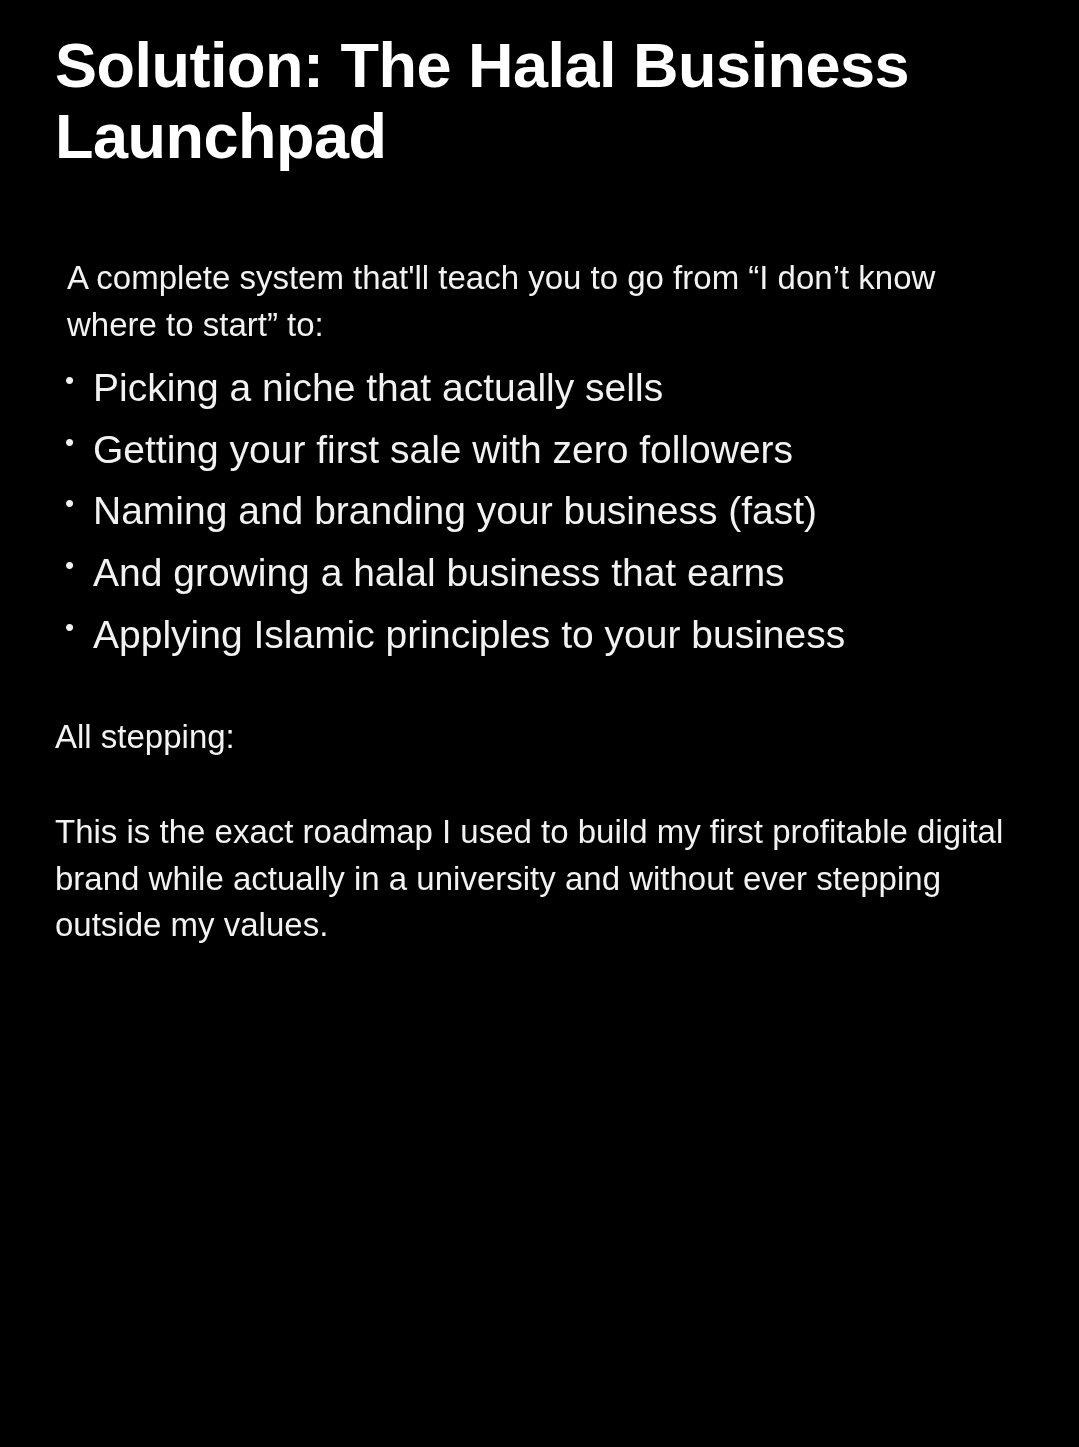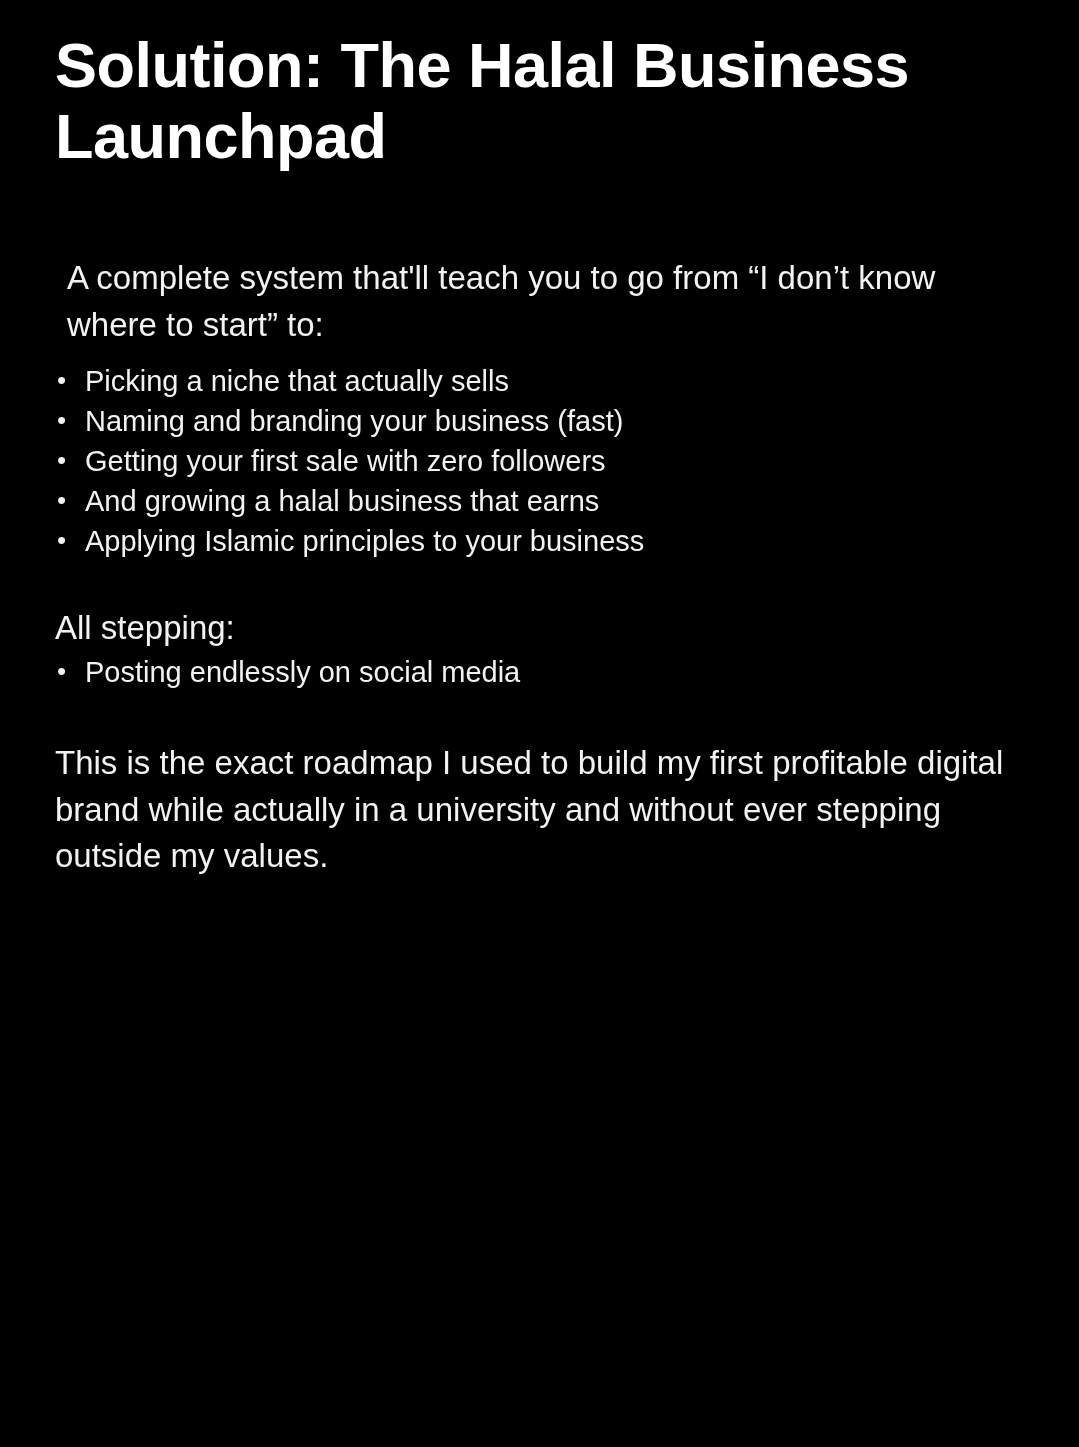--- a/index.html
+++ b/index.html
@@ -39,25 +39,25 @@
     color: #f2f2f2;
     font-weight: 400;
   }
   ul.bullets {
     list-style: none;
     margin: 0;
     padding: 0;
   }
   ul.bullets li {
     position: relative;
-    font-size: 29px;
+    font-size: 39px;
     line-height: 1.38;
     color: #f2f2f2;
     padding-left: 30px;
-    margin: 0;
+    margin: 8px;
   }
   ul.bullets li::before {
     content: "\2022";
     position: absolute;
     left: 2px;
     top: -1px;
     font-size: 26px;
     color: #f2f2f2;
     line-height: 1.6;
   }
@@ -87,27 +87,26 @@
 <body>
 
 <div class="page">
 
   <h1 class="headline">Solution: The Halal Business Launchpad</h1>
 
   <p class="intro">A complete system that'll teach you to go from “I don’t know where to start” to:</p>
 
   <ul class="bullets list-first">
     <li>Picking a niche that actually sells</li>
+    <li>Getting your first sale with zero followers</li>
     <li>Naming and branding your business (fast)</li>
-    <li>Getting your first sale with zero followers</li>
     <li>And growing a halal business that earns</li>
     <li>Applying Islamic principles to your business</li>
   </ul>
 
   <p class="subhead">All stepping:</p>
 
   <ul class="bullets list-second">
-    <li>Posting endlessly on social media</li>
   </ul>
 
   <p class="closing">This is the exact roadmap I used to build my first profitable digital brand while actually in a university and without ever stepping outside my values.</p>
 
 </div>
 
 </body></html>

